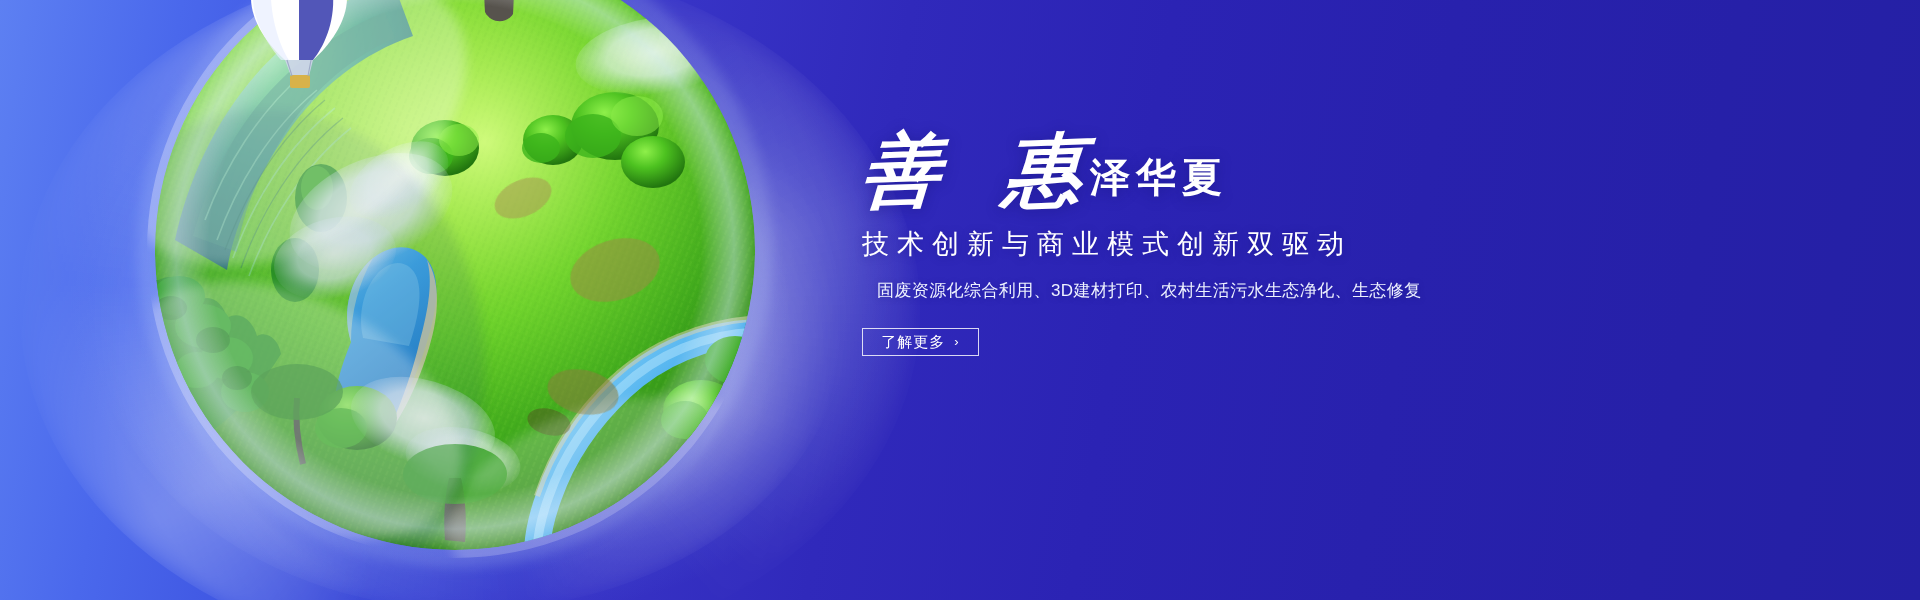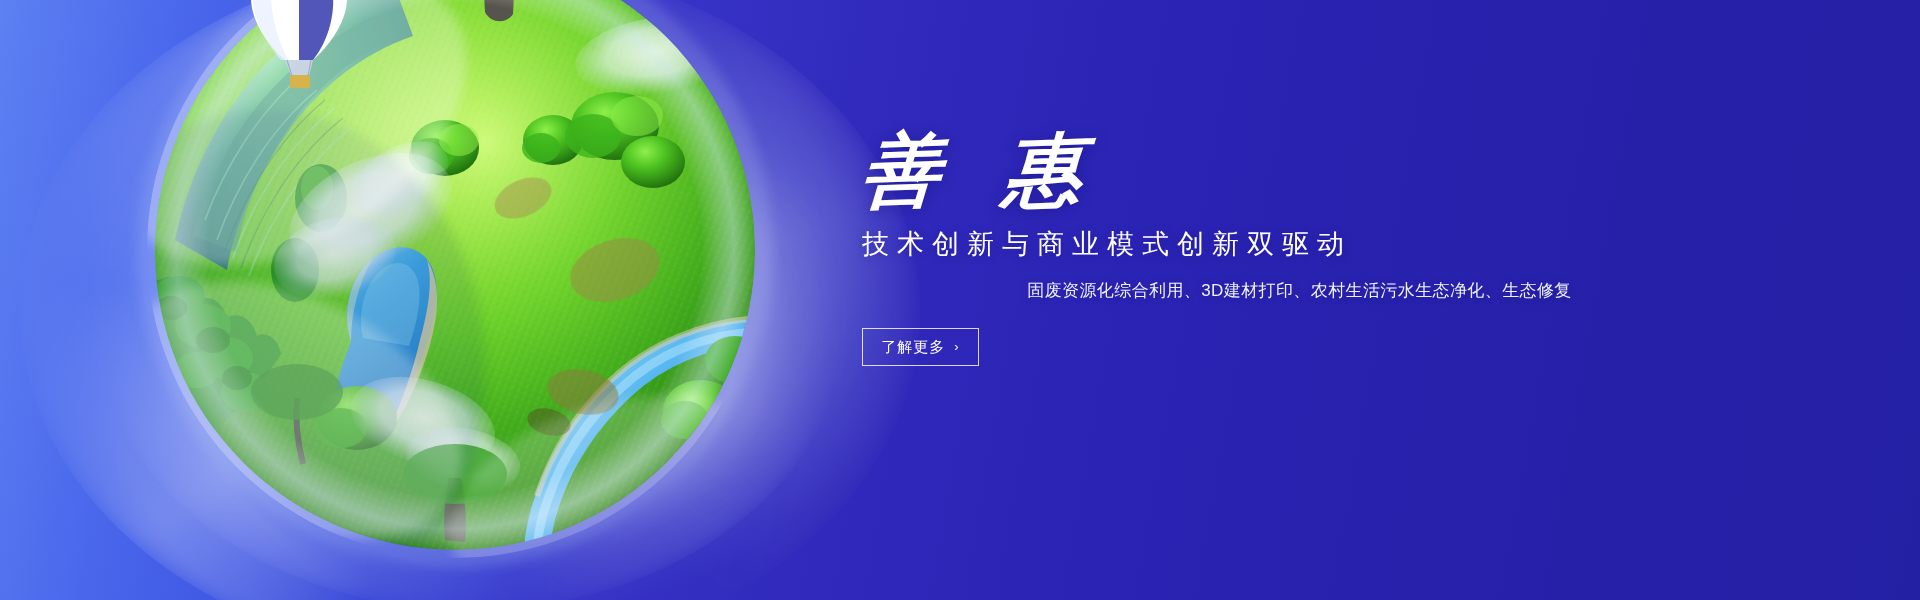--- a/index.html
+++ b/index.html
@@ -162,31 +162,30 @@
 
   .description {
     margin: 20px 0 0 15px;
     color: #eef2ff;
     font-size: 17px;
     font-weight: 400;
     letter-spacing: 0.4px;
     line-height: 1.3;
     white-space: nowrap;
     text-shadow: 0 1px 6px rgba(20,18,120,0.35);
-    text-align: center;
   }
 
   .cta {
     margin-top: 26px;
     display: inline-flex;
     align-items: center;
     justify-content: center;
     gap: 9px;
     width: 117px;
-    height: 38px;
+    height: 28px;
     box-sizing: border-box;
     border: 1px solid rgba(255,255,255,0.82);
     background: transparent;
     color: #ffffff;
     font-size: 15px;
     letter-spacing: 1px;
     cursor: pointer;
     font-family: "Liberation Sans", "DejaVu Sans", sans-serif;
     padding: 12px;
   }
@@ -475,20 +474,21 @@
 
   <div class="content">
 
     <div class="headline">
       <span class="hl-group">
         <span class="hl-big">善</span>
       </span>
       <span class="hl-gap"></span>
       <span class="hl-group">
         <span class="hl-big">惠</span>
+        <span class="hl-small">泽华夏</span>
       </span>
     </div>
 
     <p class="subtitle">技术创新与商业模式创新双驱动</p>
 
     <p class="description">固废资源化综合利用、3D建材打印、农村生活污水生态净化、生态修复</p>
 
     <button class="cta">
       <span>了解更多</span>
       <span class="chev">›</span>

